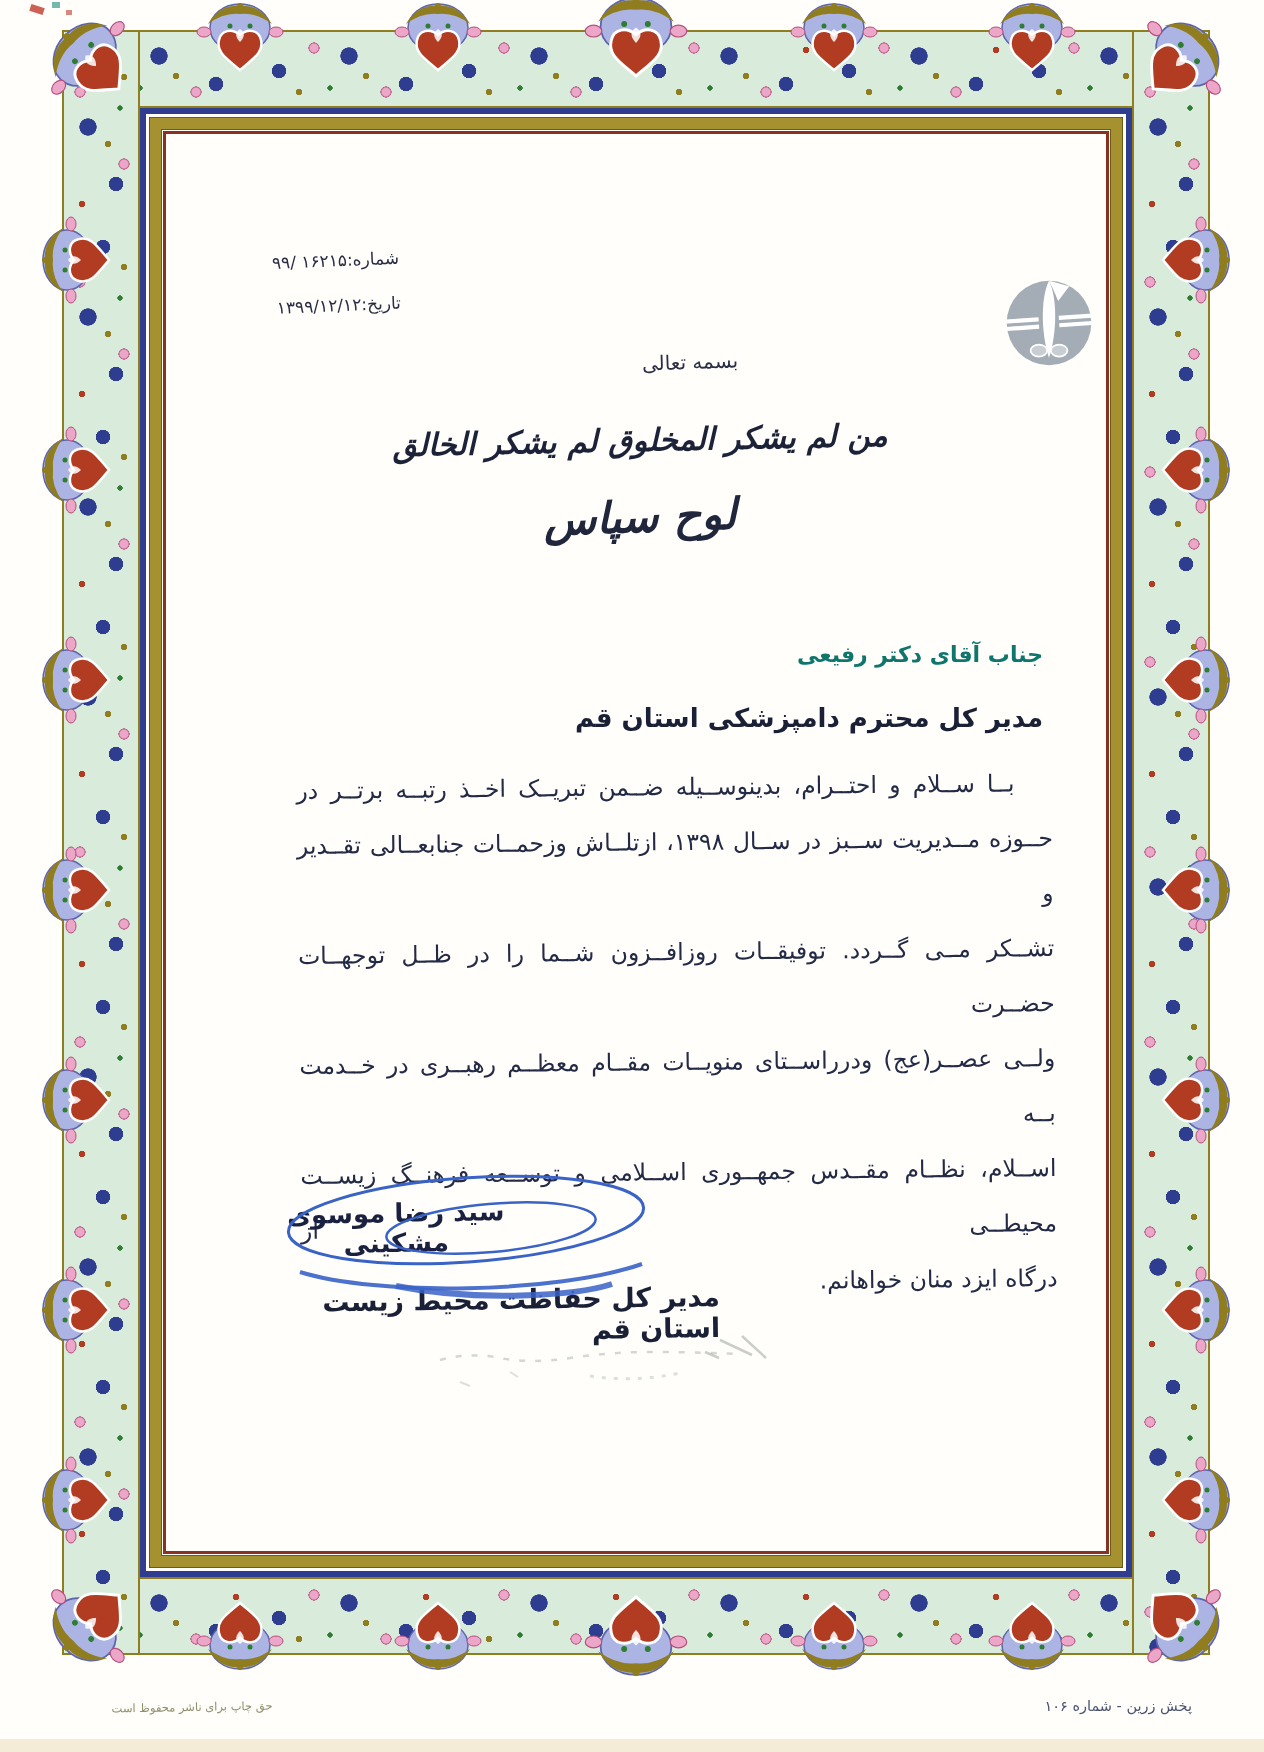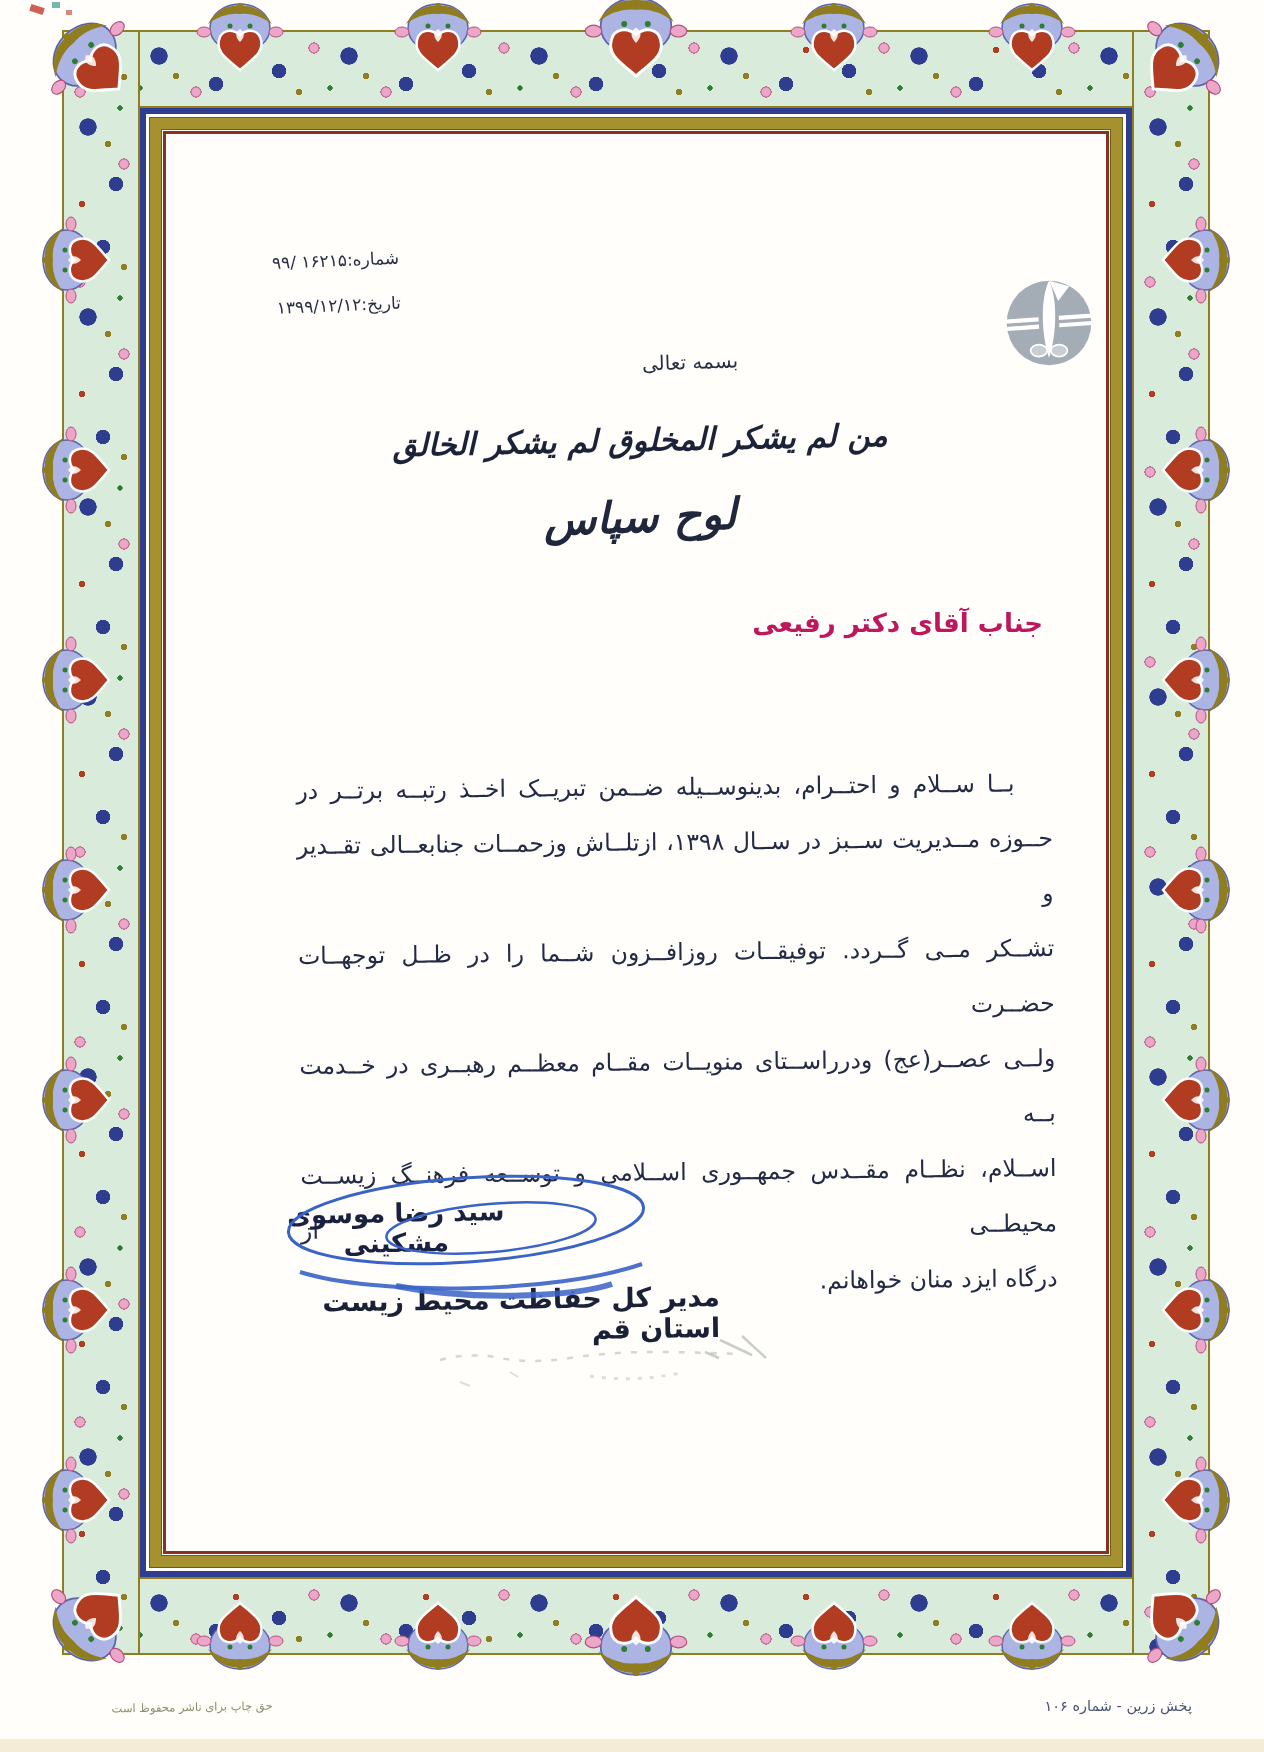--- a/index.html
+++ b/index.html
@@ -51,21 +51,21 @@
   #header-block{left:190px;top:240px;width:210px;text-align:right;
     font-size:17px;line-height:45px;transform:rotate(-2.4deg);color:#2a2f45;z-index:5;}
   #logo{left:1003px;top:276px;width:92px;height:94px;z-index:5;}
   #basmala{left:560px;top:350px;width:260px;text-align:center;font-size:20px;
     transform:rotate(-2deg);color:#2a2f45;z-index:5;}
   #hadith{left:360px;top:422px;width:560px;text-align:center;font-size:31px;font-weight:bold;
     font-style:italic;transform:rotate(-1.2deg);color:#1c2238;z-index:5;}
   #cert-title{left:480px;top:492px;width:320px;text-align:center;font-size:43px;font-weight:bold;
     font-style:italic;transform:rotate(-2deg);color:#20263c;z-index:5;}
   #recipient{right:221px;top:608px;width:600px;text-align:right;z-index:5;}
-  #recipient .r1{font-size:26px;font-weight:bold;color:#be185d;}
+  #recipient .r1{font-size:22px;font-weight:bold;color:#0f766e;margin-top:34px;}
   #recipient .r2{font-size:26px;font-weight:bold;color:#1a2035;margin-top:36px;}
   #body-block{right:209px;top:760px;width:756px;z-index:5;font-size:23.5px;line-height:55px;
     color:#232a45;transform:rotate(-0.6deg);}
   .body-line{text-align:justify;text-align-last:justify;}
   .body-line.first{padding-right:38px;}
   .body-line.last{text-align:right;text-align-last:right;}
   #sig-name{left:266px;top:1198px;width:260px;text-align:center;font-size:26px;font-weight:bold;
     color:#1a2040;z-index:6;transform:rotate(-1deg);}
   #sig-oval{left:276px;top:1168px;z-index:7;}
   #sig-title{left:280px;top:1284px;width:440px;text-align:right;font-size:27px;font-weight:bold;
@@ -217,20 +217,21 @@
 </svg>
 
 <div id="basmala" class="abs rtl">بسمه تعالی</div>
 
 <div id="hadith" class="abs rtl">من لم یشکر المخلوق لم یشکر الخالق</div>
 
 <div id="cert-title" class="abs rtl">لوح سپاس</div>
 
 <div id="recipient" class="abs rtl">
   <div class="r1">جناب آقای دکتر رفیعی</div>
+  <div class="r2">مدیر کل محترم دامپزشکی استان قم</div>
 </div>
 
 <div id="body-block" class="abs rtl">
   <div class="body-line first">بــا ســلام و احتــرام، بدینوســیله ضــمن تبریــک اخــذ رتبــه برتــر در</div>
   <div class="body-line">حــوزه مــدیریت ســبز در ســال ۱۳۹۸، ازتلــاش وزحمــات جنابعــالی تقــدیر و</div>
   <div class="body-line">تشــکر مــی گــردد. توفیقــات روزافــزون شــما را در ظــل توجهــات حضــرت</div>
   <div class="body-line">ولــی عصــر(عج) ودرراســتای منویــات مقــام معظــم رهبــری در خــدمت بــه</div>
   <div class="body-line">اســلام، نظــام مقــدس جمهــوری اســلامی و توســعه فرهنــگ زیســت محیطــی از</div>
   <div class="body-line last">درگاه ایزد منان خواهانم.</div>
 </div>

